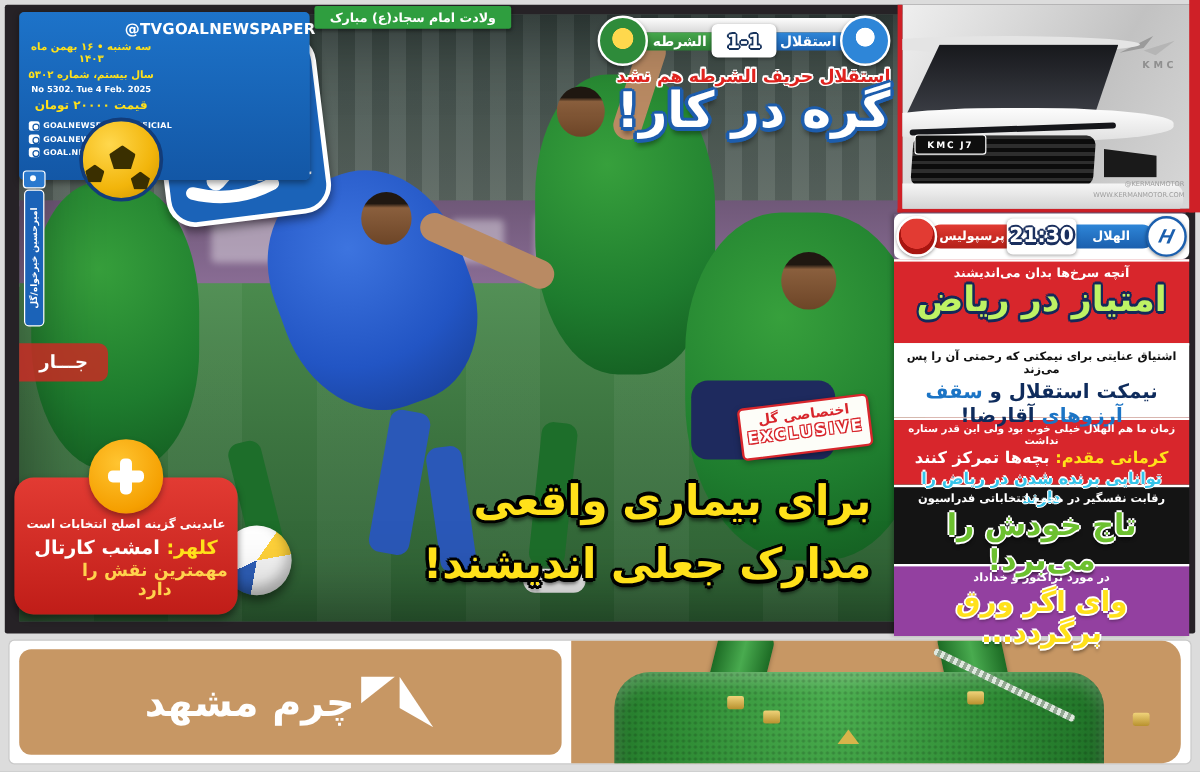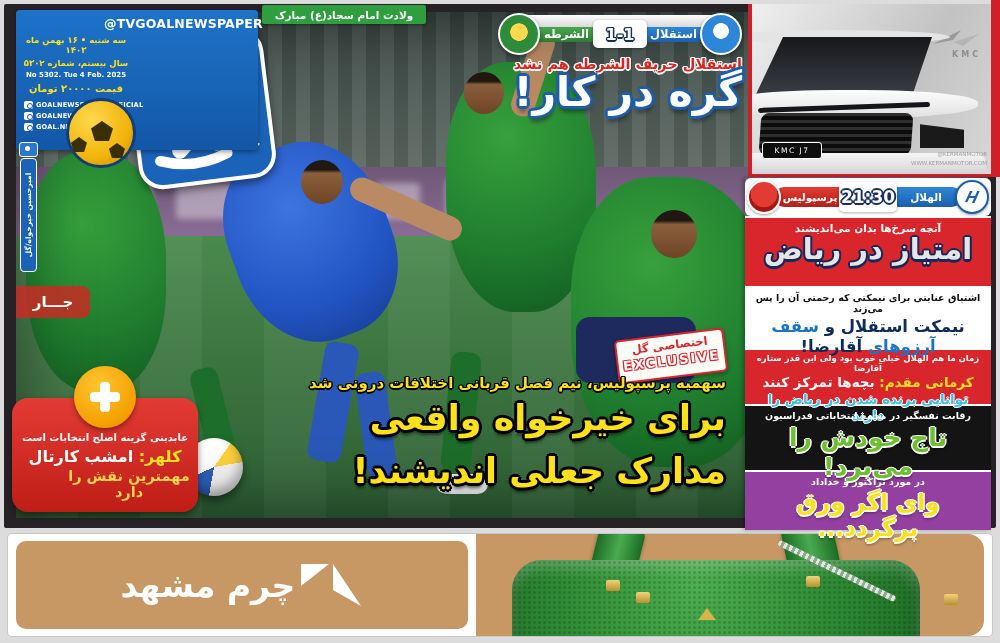--- a/index.html
+++ b/index.html
@@ -103,43 +103,43 @@
     background:linear-gradient(#17181c,#3a3d44);clip-path:polygon(10% 100%,24% 0,100% 0,90% 100%);}
   .hood{position:absolute;left:-30px;top:86px;width:256px;height:28px;border-radius:45%;
     background:linear-gradient(#fdfdfd,#e0e0e0);}
   .dlr{position:absolute;left:6px;top:101px;width:172px;height:5px;background:#15161a;border-radius:3px;transform:rotate(-2deg);}
   .grille{position:absolute;left:8px;top:109px;width:152px;height:42px;border-radius:8px;transform:skewX(-4deg);
     background:repeating-linear-gradient(0deg,#0c0c0c 0 4px,#2e2e2e 4px 7px);}
   .fog{position:absolute;left:168px;top:116px;width:44px;height:28px;background:#1a1a1a;
     clip-path:polygon(0 15%,100% 35%,100% 100%,0 100%);}
   .bumper{position:absolute;left:-12px;top:149px;width:246px;height:24px;border-radius:10px;
     background:linear-gradient(#f6f6f6,#cfcfcf);}
-  .badge-j7{position:absolute;left:10px;top:138px;width:58px;height:15px;background:#0e0e0e;border:1.5px solid #fff;
-    border-radius:3px;color:#fff;font-size:7.5px;font-weight:normal;letter-spacing:1.5px;display:flex;align-items:center;justify-content:center;}
+  .badge-j7{position:absolute;left:10px;top:108px;width:58px;height:15px;background:#0e0e0e;border:1.5px solid #fff;
+    border-radius:3px;color:#fff;font-size:7.5px;font-weight:bold;letter-spacing:1.5px;display:flex;align-items:center;justify-content:center;}
   .ad-credit{position:absolute;right:8px;bottom:6px;text-align:right;font-size:5.5px;color:#9c9c9c;line-height:1.6;}
 
   
   .rcol{left:745px;top:178px;width:246px;z-index:6;box-shadow:-2px 0 4px rgba(0,0,0,.3);}
   .match2{height:38px;background:#fff;border-radius:6px;display:flex;align-items:center;padding:0 2px;box-sizing:border-box;}
   .crest-s{width:34px;height:34px;border-radius:50%;flex:none;border:2px solid #fff;box-sizing:border-box;
     box-shadow:0 1px 3px rgba(0,0,0,.4);position:relative;z-index:3;}
   .crest-pers{background:radial-gradient(circle at 50% 40%,#e23b33 0 56%,#a81510 58% 100%);}
   .crest-hilal{background:#fff;border:2px solid #1b5fae;display:flex;align-items:center;justify-content:center;}
   .pill-s{height:20px;flex:1;display:flex;align-items:center;justify-content:center;color:#fff;font-weight:bold;
     font-size:10.5px;direction:rtl;margin:0 -7px;position:relative;z-index:2;}
   .pill-pers{background:linear-gradient(#e23b33,#b42018);border-radius:10px 0 0 10px;}
   .pill-hilal{background:linear-gradient(#2e86d8,#1b5fae);border-radius:0 10px 10px 0;}
   .time-box{width:58px;height:30px;flex:none;background:#fff;border-radius:5px;display:flex;align-items:center;
     justify-content:center;font-weight:bold;font-size:17px;color:#fff;position:relative;z-index:3;
     box-shadow:0 1px 3px rgba(0,0,0,.3);
     text-shadow:-2px 0 #1a2f5e,2px 0 #1a2f5e,0 -2px #1a2f5e,0 2px #1a2f5e,-1px -1px #1a2f5e,1px 1px #1a2f5e,-1px 1px #1a2f5e,1px -1px #1a2f5e;}
   .sec{border-top:2px solid #fff;text-align:center;direction:rtl;box-sizing:border-box;padding:4px 6px;}
   .sec-riyadh{background:#d8262c;height:70px;}
   .k-w{color:#fff;font-weight:bold;font-size:10.5px;}
-  .h-riyadh{color:#e5e5e5;font-weight:bold;font-size:29px;line-height:1.1;letter-spacing:-1px;
+  .h-riyadh{color:#bef264;font-weight:bold;font-size:29px;line-height:1.1;letter-spacing:-1px;
     text-shadow:-2px 0 #14295a,2px 0 #14295a,0 -2px #14295a,0 2.5px #14295a,-1.5px -1.5px #14295a,1.5px 1.5px #14295a,-1.5px 1.5px #14295a,1.5px -1.5px #14295a;}
   .sec-bench{background:#fff;height:62px;}
   .k-d{color:#111;font-weight:bold;font-size:9.5px;}
   .h-bench{font-weight:bold;font-size:16.5px;margin-top:3px;line-height:1.2;}
   .hb-dark{color:#0e2b5c;} .hb-blue{color:#1b74c5;}
   .sec-kermani{background:#d8262c;height:56px;padding-top:3px;}
   .k-w2{color:#fff;font-weight:bold;font-size:8.5px;}
   .h-kermani{font-weight:bold;font-size:13.5px;margin-top:1px;}
   .name-y{color:#ffe11a;} .h-white{color:#fff;}
   .sub-blue{color:#35c4ea;font-weight:bold;font-size:13.5px;margin-top:1px;
@@ -331,42 +331,41 @@
     </div>
     <div class="sec sec-riyadh">
       <div class="k-w">آنچه سرخ‌ها بدان می‌اندیشند</div>
       <div class="h-riyadh">امتیاز در ریاض</div>
     </div>
     <div class="sec sec-bench">
       <div class="k-d">اشتیاق عنایتی برای نیمکتی که رحمتی آن را پس می‌زند</div>
       <div class="h-bench"><span class="hb-dark">نیمکت استقلال و </span><span class="hb-blue">سقف آرزوهای </span><span class="hb-dark">آقارضا!</span></div>
     </div>
     <div class="sec sec-kermani">
-      <div class="k-w2">زمان ما هم الهلال خیلی خوب بود ولی این قدر ستاره آقارضا</div>
+      <div class="k-w2">زمان ما هم الهلال خیلی خوب بود ولی این قدر ستاره نداشت</div>
       <div class="h-kermani"><span class="name-y">کرمانی مقدم:</span><span class="h-white"> بچه‌ها تمرکز کنند</span></div>
       <div class="sub-blue">توانایی برنده شدن در ریاض را دارند</div>
     </div>
     <div class="sec sec-taj">
       <div class="k-w3">رقابت نفسگیر در مجمع انتخاباتی فدراسیون</div>
       <div class="h-green">تاج خودش را می‌برد!</div>
     </div>
     <div class="sec sec-tractor">
       <div class="k-w3">در مورد تراکتور و خداداد</div>
       <div class="h-yellowp">وای اگر ورق برگردد...</div>
     </div>
   </div>
 
   <div class="abs stamp">
     <div class="ex-fa">اختصاصی گل</div>
     <div class="ex-en">EXCLUSIVE</div>
   </div>
 
-  <div class="abs main-kicker">سهمیه پرسپولیس، نیم فصل قربانی اختلافات درونی شد</div>
   <div class="abs main-headline">
-    <div>برای خیرخواه واقعی</div>
+    <div>برای بیماری واقعی</div>
     <div>مدارک جعلی اندیشند!</div>
   </div>
 
   <div class="abs ebox">
     <div class="plus-circle"></div>
     <div class="eb1">عابدینی گزینه اصلح انتخابات است</div>
     <div class="eb2"><span class="name-y">کلهر:</span><span class="h-white"> امشب کارتال</span></div>
     <div class="eb3">مهمترین نقش را دارد</div>
   </div>
 

